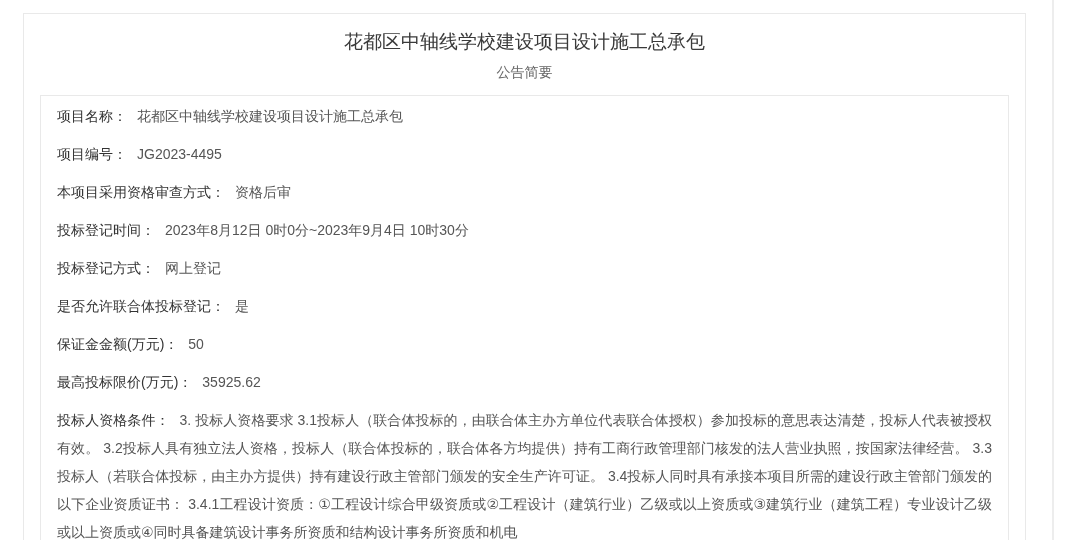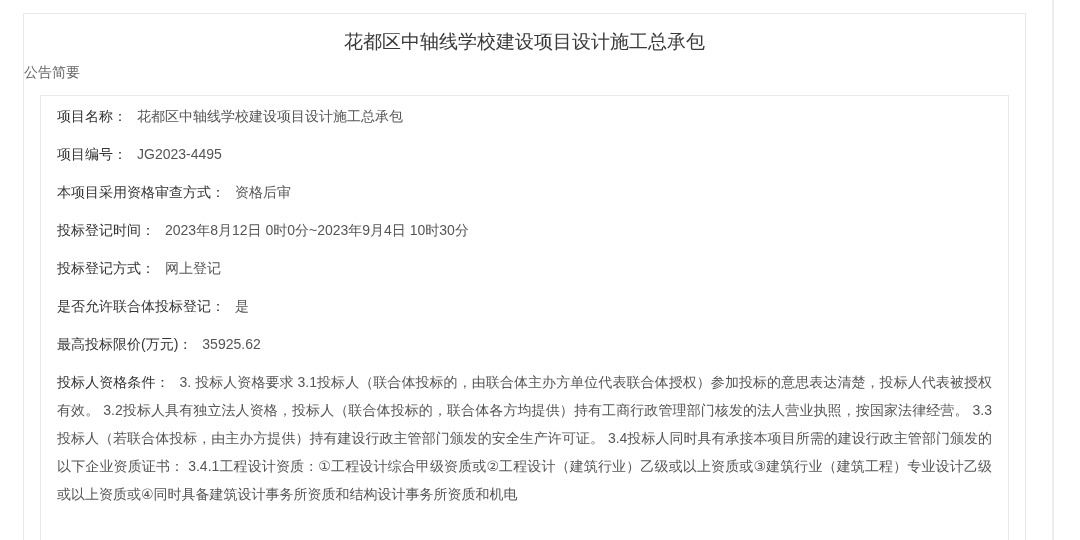--- a/index.html
+++ b/index.html
@@ -28,20 +28,21 @@
   .page-title {
     margin-top: 14px;
     text-align: center;
     font-size: 19px;
     line-height: 28px;
     font-weight: 400;
     color: #3a3a3a;
   }
   .page-subtitle {
     margin-top: 6px;
+    text-align: center;
     font-size: 14px;
     line-height: 20px;
     color: #666666;
   }
 
   .details-panel {
     margin: 13px 16px 0 16px;
     height: 480px; 
     border: 1px solid #e9e9e9;
     background: #ffffff;
@@ -97,20 +98,23 @@
       </p>
 
       <p class="row">
         <span class="label">投标登记方式：</span><span class="value">网上登记</span>
       </p>
 
       <p class="row">
         <span class="label">是否允许联合体投标登记：</span><span class="value">是</span>
       </p>
 
+      <p class="row">
+        <span class="label">保证金金额(万元)：</span><span class="value">50</span>
+      </p>
 
       <p class="row">
         <span class="label">最高投标限价(万元)：</span><span class="value">35925.62</span>
       </p>
 
       <p class="row">
         <span class="label">投标人资格条件：</span><span class="value">3. 投标人资格要求 3.1投标人（联合体投标的，由联合体主办方单位代表联合体授权）参加投标的意思表达清楚，投标人代表被授权有效。 3.2投标人具有独立法人资格，投标人（联合体投标的，联合体各方均提供）持有工商行政管理部门核发的法人营业执照，按国家法律经营。 3.3投标人（若联合体投标，由主办方提供）持有建设行政主管部门颁发的安全生产许可证。 3.4投标人同时具有承接本项目所需的建设行政主管部门颁发的以下企业资质证书： 3.4.1工程设计资质：①工程设计综合甲级资质或②工程设计（建筑行业）乙级或以上资质或③建筑行业（建筑工程）专业设计乙级或以上资质或④同时具备建筑设计事务所资质和结构设计事务所资质和机电</span>
       </p>
 
     </div>

